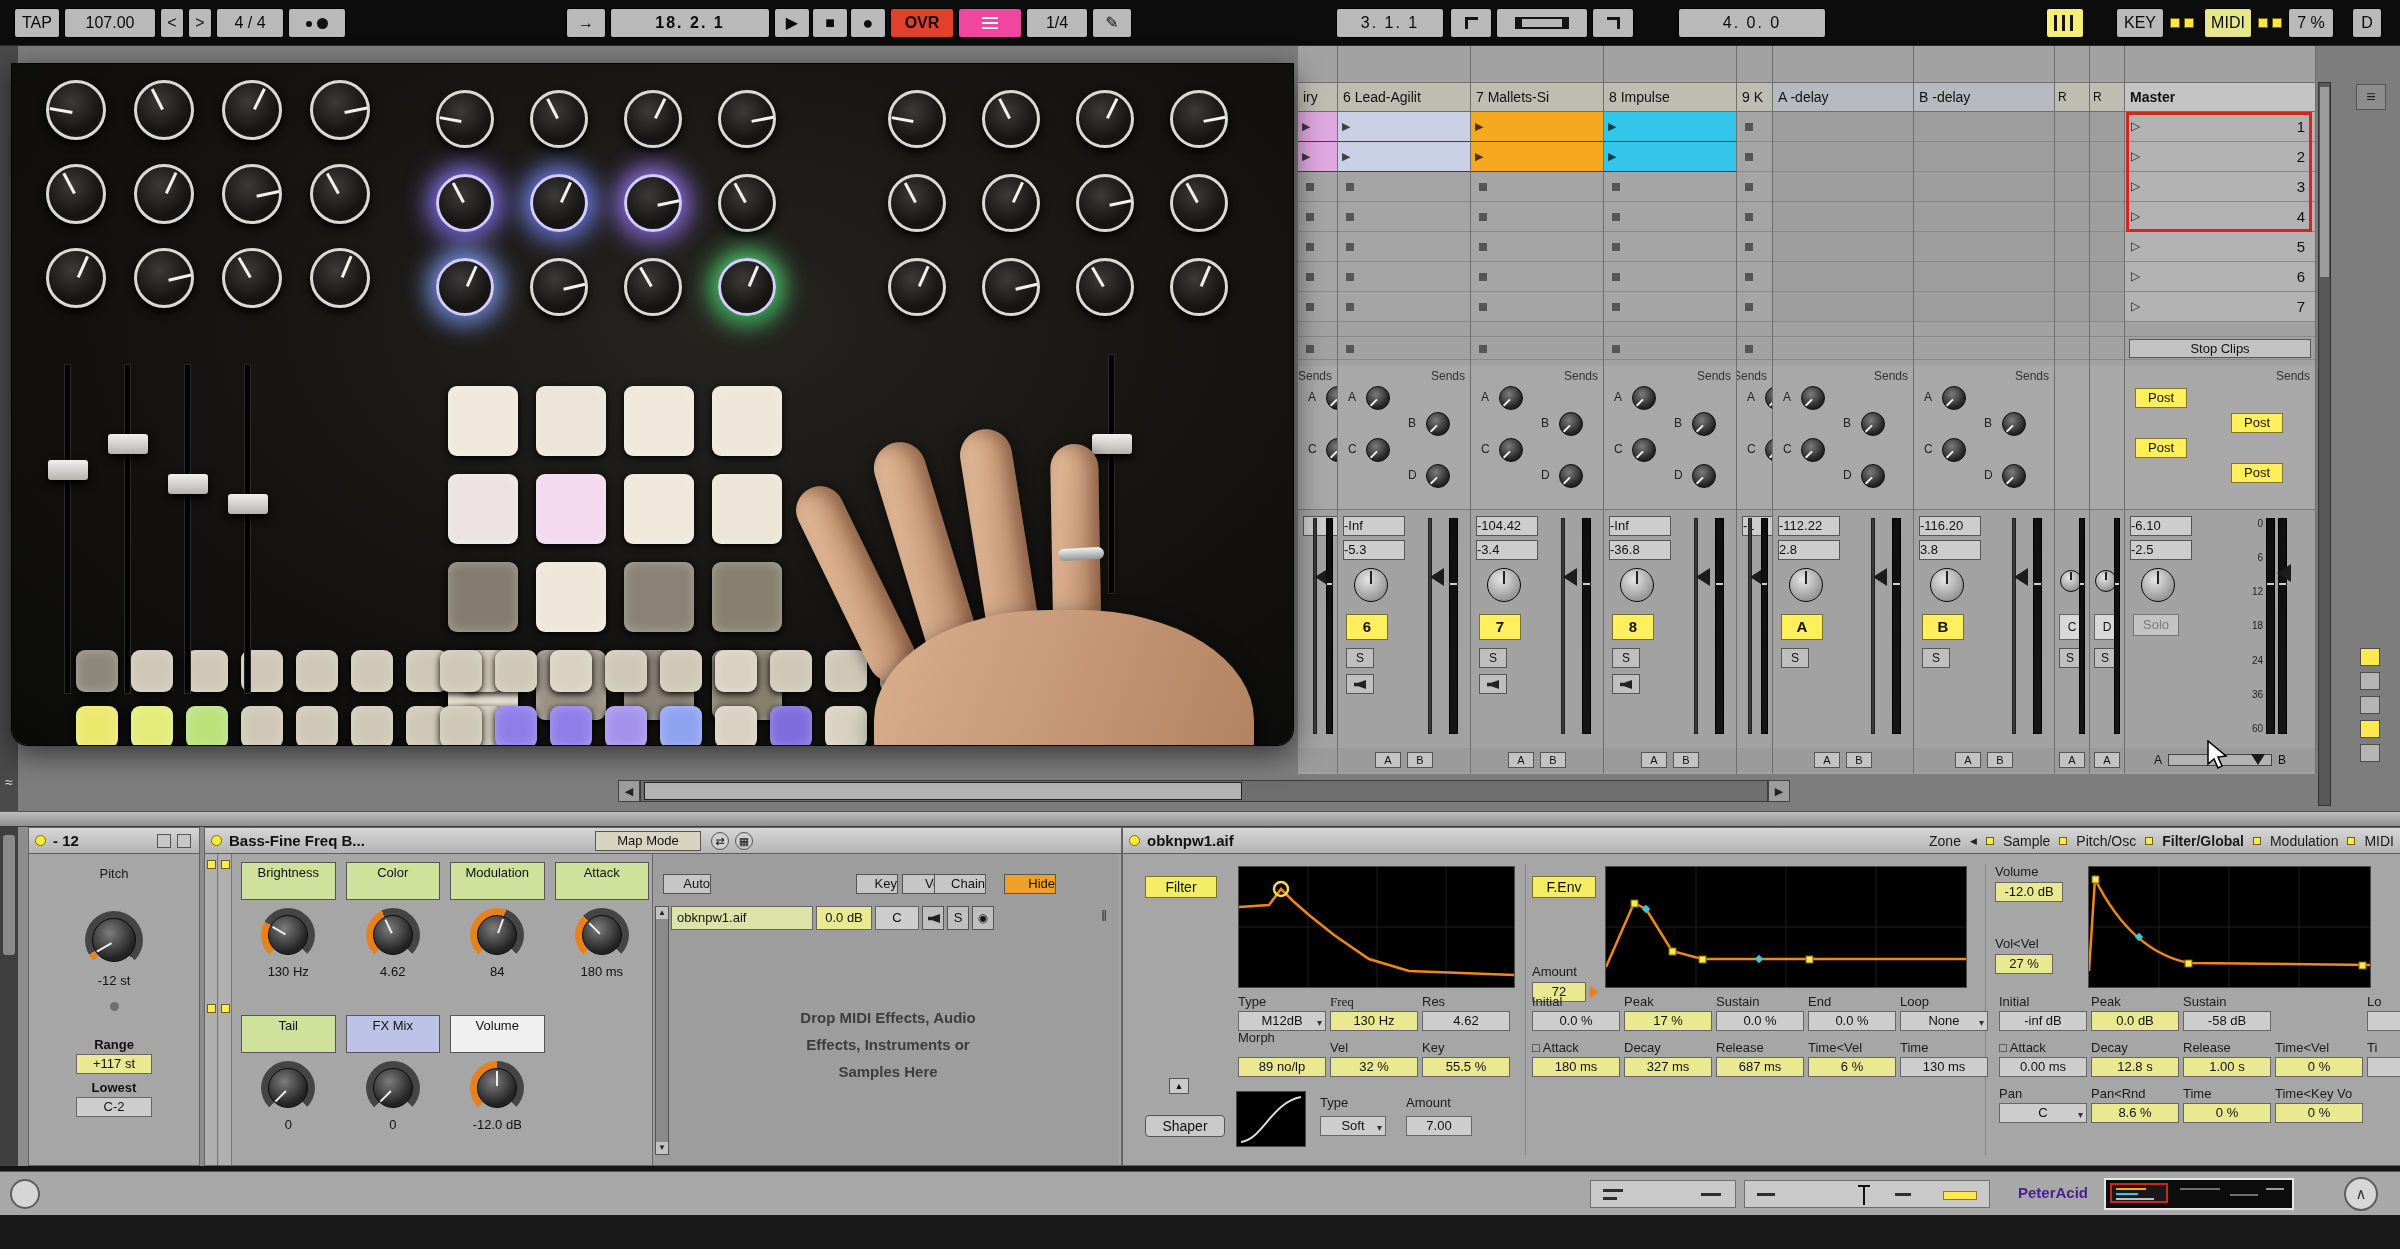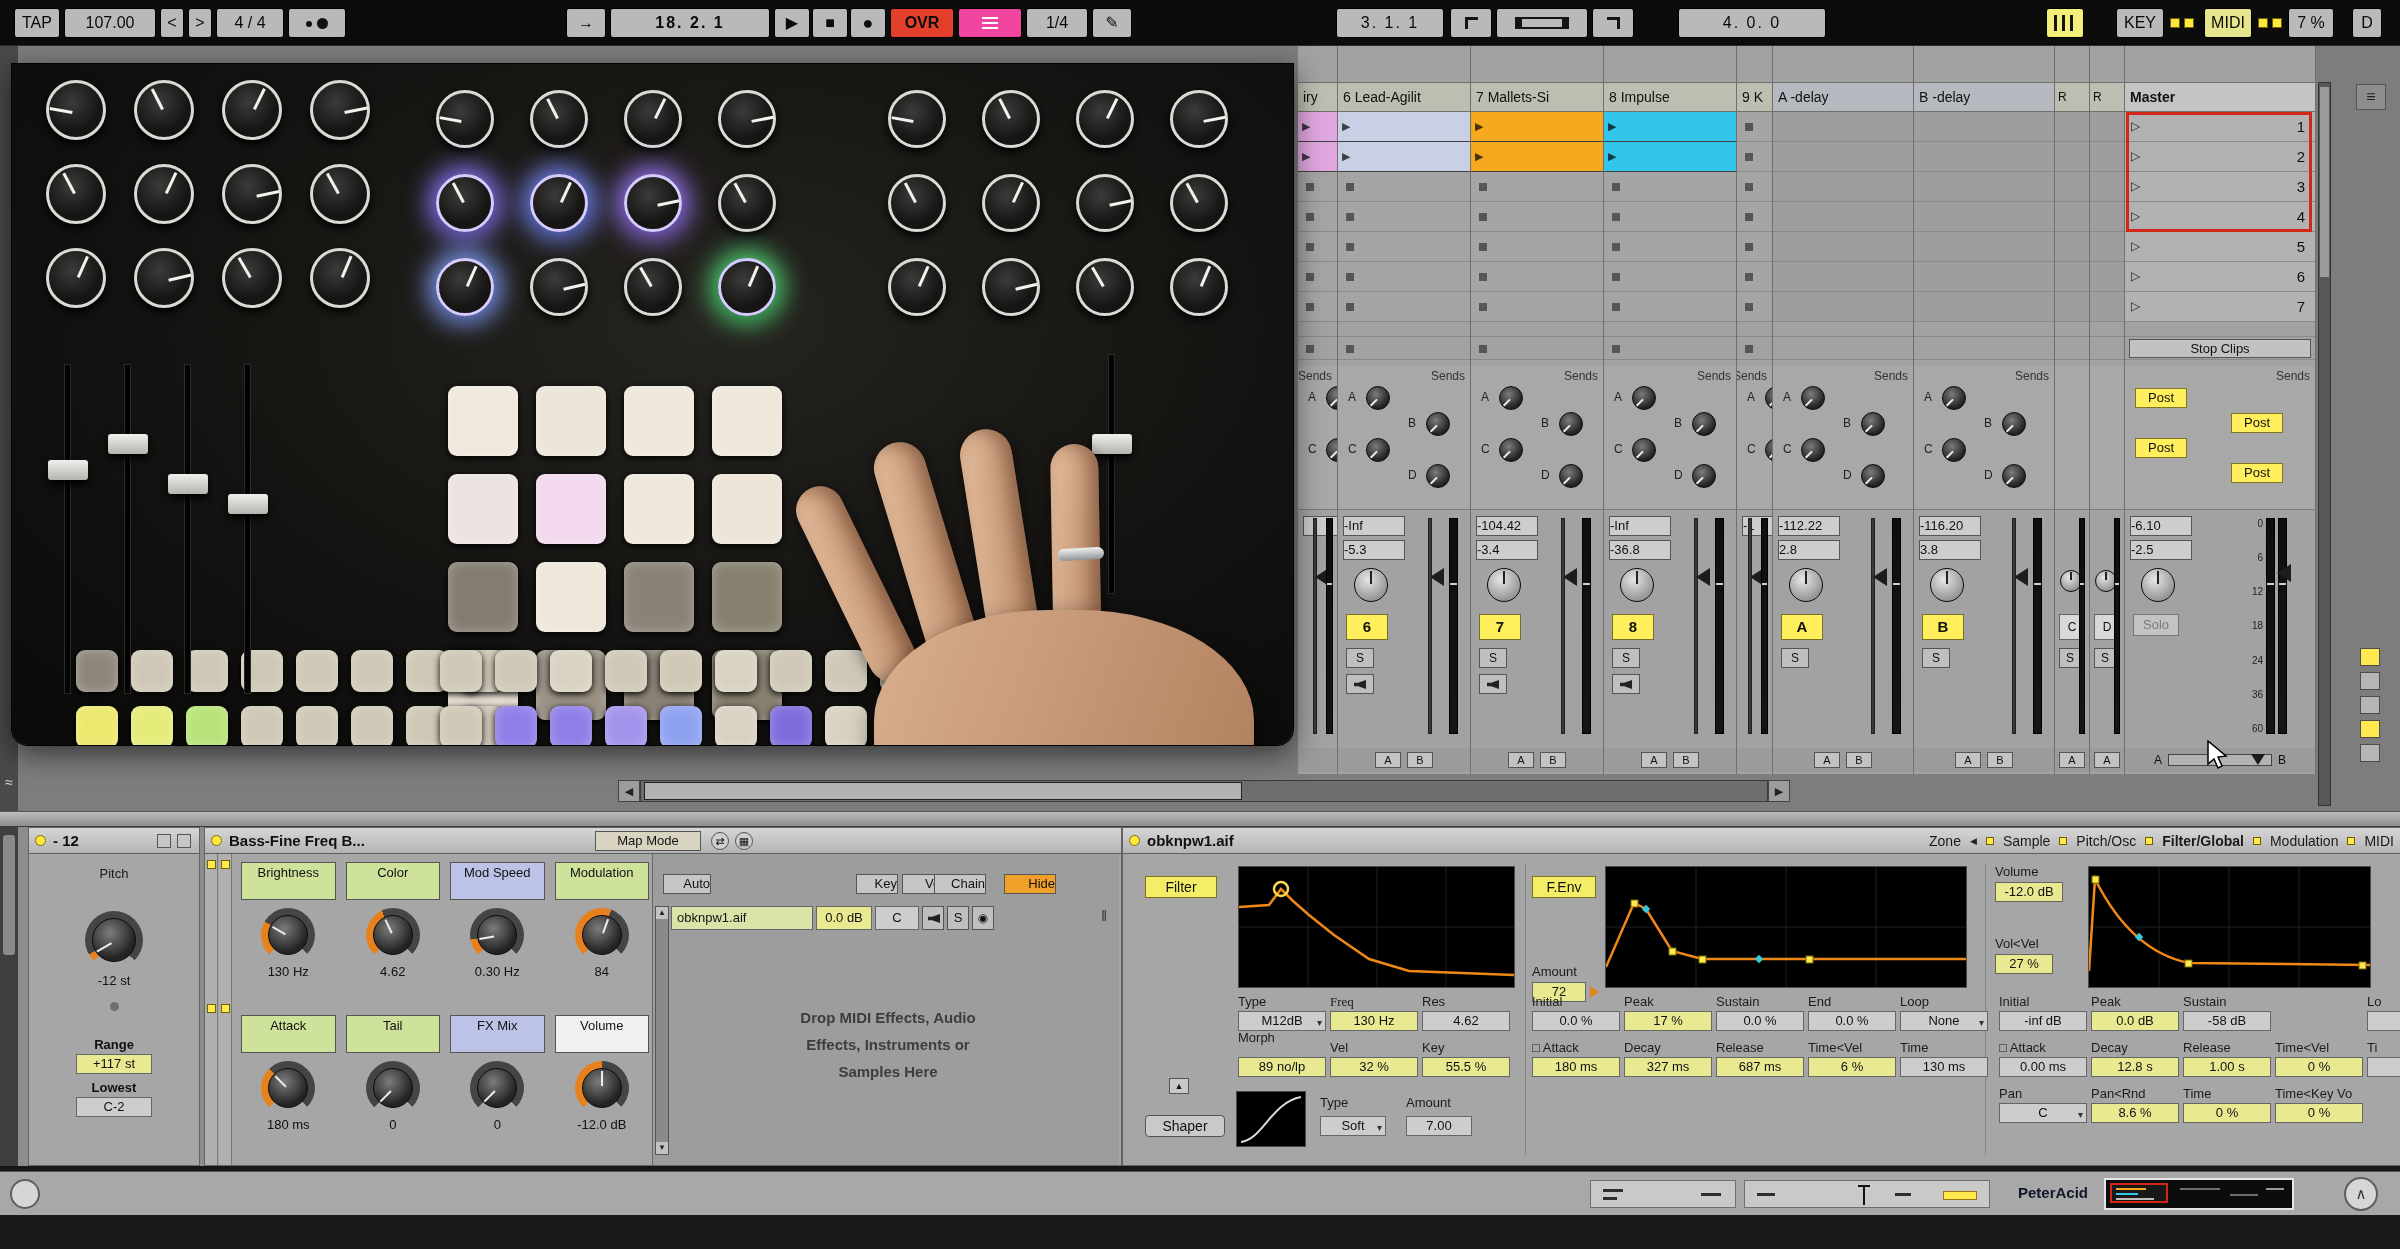--- a/index.html
+++ b/index.html
@@ -172,21 +172,21 @@
 .amt-arrow{position:absolute;width:0;height:0;border-top:6px solid transparent;border-bottom:6px solid transparent;border-left:9px solid #e6811e}
 
 #statusbar{position:absolute;left:0;top:1171px;width:2400px;height:44px;background:#a8a8a8;border-top:1px solid #555}
 .circlebtn{position:absolute;border-radius:50%;background:#d6d6d6;border:2px solid #5e5e5e;text-align:center;color:#333}
 #infobox{position:absolute;left:52px;top:8px;width:1524px;height:28px;background:#c9c9c9;border:1px solid #6f6f6f;border-radius:4px;font-size:15px;line-height:26px;padding-left:14px}
 .midbox{position:absolute;top:8px;height:28px;background:#c9c9c9;border:1px solid #6f6f6f}
 .dash{position:absolute;height:3px;background:#2e2e2e}
 .tcur{position:absolute;width:2px;height:20px;background:#111;top:4px}
 .tcap{position:absolute;width:12px;height:2px;background:#111;top:4px}
 .ychip{position:absolute;width:34px;height:9px;background:#ffe94e;border:1px solid #99741a;top:10px}
-#trackname{position:absolute;left:2018px;top:12px;font-size:15px;font-weight:bold;color:#0f172a}
+#trackname{position:absolute;left:2018px;top:12px;font-size:15px;font-weight:bold;color:#4c1d95}
 #overview{position:absolute;left:2104px;top:6px;width:190px;height:32px;background:#0c0c0c;border:2px solid #e6e6e6}
 #ovred{position:absolute;left:4px;top:3px;width:58px;height:20px;border:2px solid #d42616;background:#181818}
 .ovline{position:absolute;height:2px}
 #footer{position:absolute;left:0;top:1215px;width:2400px;height:34px;background:#191919}
 #mouse-cursor{position:absolute;left:2206px;top:740px;z-index:50}
 </style>
 </head>
 <body>
 
 <div id="root">
@@ -973,29 +973,20 @@
           <div class="macro">
             <div class="mname" style="background: rgb(207, 226, 155);">Color</div>
             <div class="arc" style="--arc: 110deg;">
               <div class="knob kin">
                 <div class="ptr" style="--r: -25deg;"></div>
               </div>
             </div>
             <div class="mval">4.62</div>
           </div>
           <div class="macro">
-            <div class="mname" style="background: rgb(188, 195, 230);">Mod Speed</div>
-            <div class="arc" style="--arc: 35deg;">
-              <div class="knob kin">
-                <div class="ptr" style="--r: -100deg;"></div>
-              </div>
-            </div>
-            <div class="mval">0.30 Hz</div>
-          </div>
-          <div class="macro">
             <div class="mname" style="background: rgb(207, 226, 155);">Modulation</div>
             <div class="arc" style="--arc: 155deg;">
               <div class="knob kin">
                 <div class="ptr" style="--r: 20deg;"></div>
               </div>
             </div>
             <div class="mval">84</div>
           </div>
           <div class="macro">
             <div class="mname" style="background: rgb(207, 226, 155);">Attack</div>

